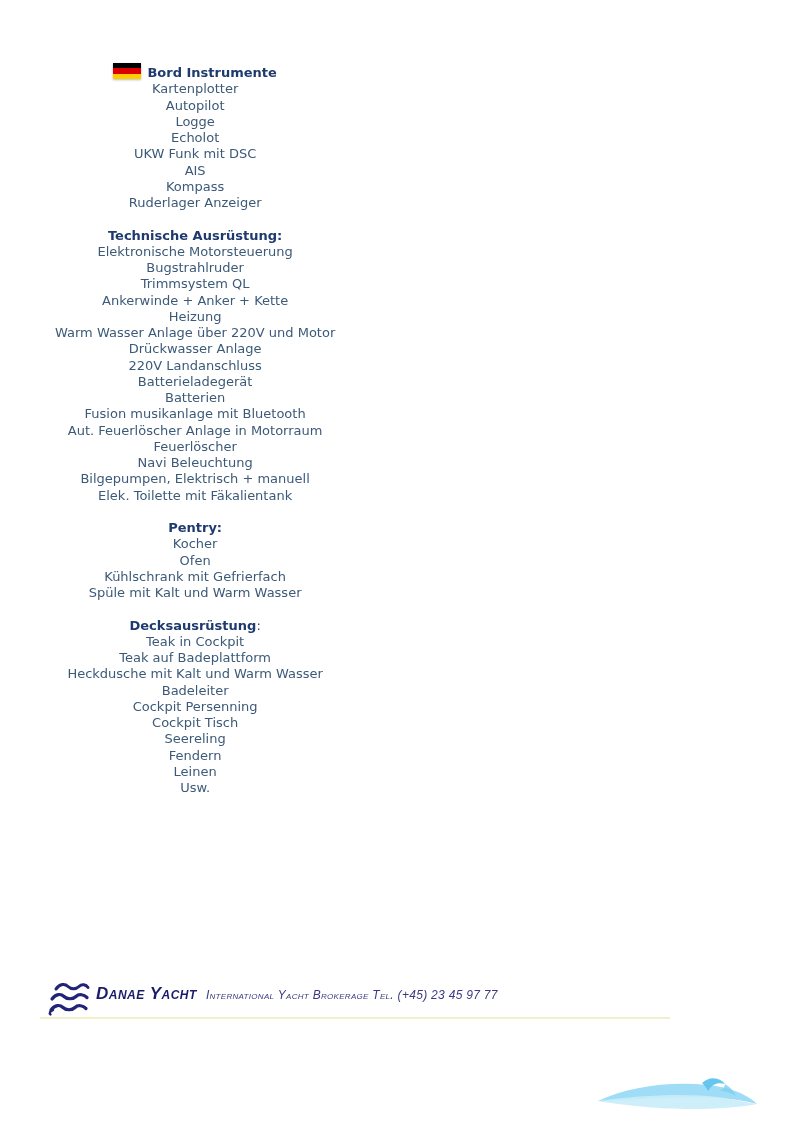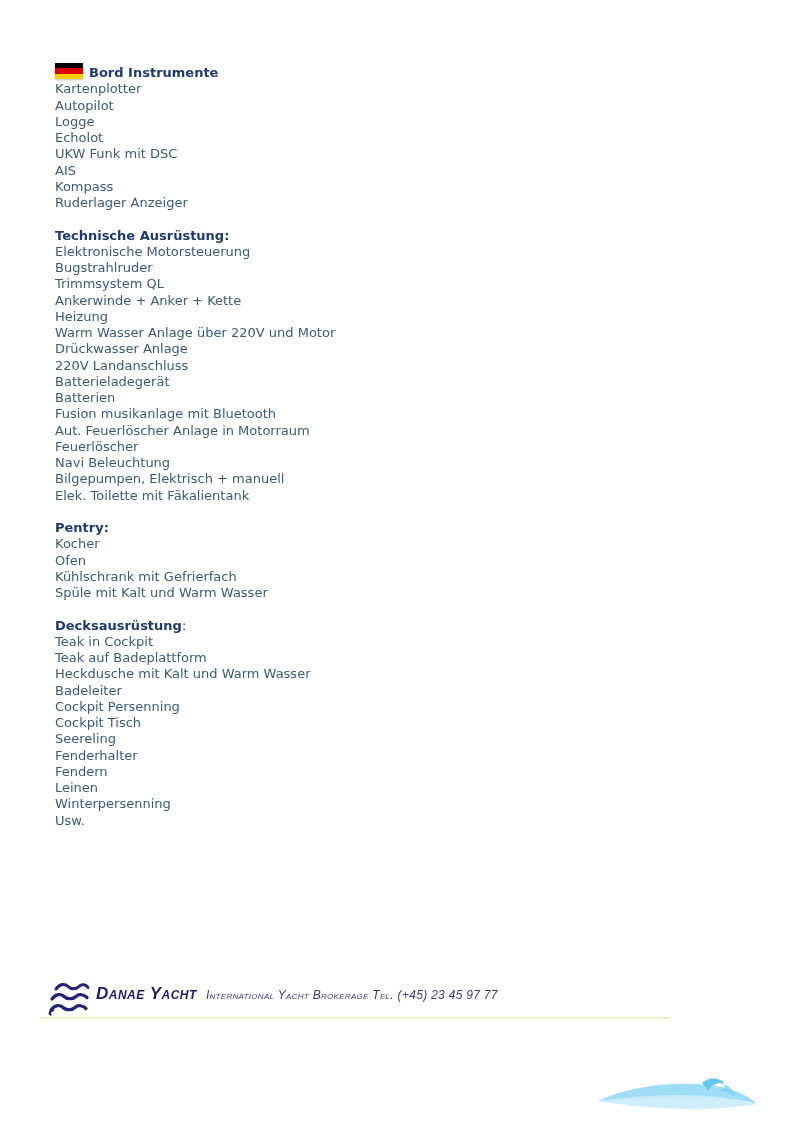--- a/index.html
+++ b/index.html
@@ -7,20 +7,21 @@
   body {
     width: 794px; height: 1123px;
     background: #ffffff;
     font-family: "DejaVu Sans", sans-serif;
   }
   .page {
     position: relative;
     width: 794px; height: 1123px;
     background: #ffffff;
     overflow: hidden;
+    text-align: center;
   }
 
   
   .content {
     position: absolute;
     left: 55px; top: 64px;
     font-size: 13px;
     line-height: 16.25px;
     color: #3c5a78;
     white-space: nowrap;
@@ -127,24 +128,22 @@
       </div>
       <div class="section">
         <div class="heading"><span>Decksausrüstung</span><span class="plain">:</span></div>
         <div class="item">Teak in Cockpit</div>
         <div class="item">Teak auf Badeplattform</div>
         <div class="item">Heckdusche mit Kalt und Warm Wasser</div>
         <div class="item">Badeleiter</div>
         <div class="item">Cockpit Persenning</div>
         <div class="item">Cockpit Tisch</div>
         <div class="item">Seereling</div>
-        <div class="item">Fenderhalter</div>
         <div class="item">Fendern</div>
         <div class="item">Leinen</div>
-        <div class="item">Winterpersenning</div>
         <div class="item">Usw.</div>
       </div>
     </div>
 
   <svg class="footer-waves" viewBox="0 0 46 40" fill="none" xmlns="http://www.w3.org/2000/svg">
     <path d="M10 9 C 14 3.5, 19 3.5, 22 6.5 C 25 9.5, 30 9.5, 33 6.5 C 36 3.5, 40 4.5, 42 7.5" stroke="#232378" stroke-width="3" stroke-linecap="round"></path>
     <path d="M6 19 C 10 13.5, 15 13.5, 18 16.5 C 21 19.5, 27 19.5, 30 16.5 C 33 13.5, 38 14.5, 41 17.5" stroke="#232378" stroke-width="3.2" stroke-linecap="round"></path>
     <path d="M5 30 C 9 24.5, 14 24.5, 17 27.5 C 20 30.5, 26 30.5, 29 27.5 C 32 24.5, 37 25.5, 40 28.5" stroke="#232378" stroke-width="3.2" stroke-linecap="round"></path>
     <path d="M7 30 C 4 31, 3 33, 4.5 34.5" stroke="#232378" stroke-width="2.4" stroke-linecap="round"></path>
   </svg>

